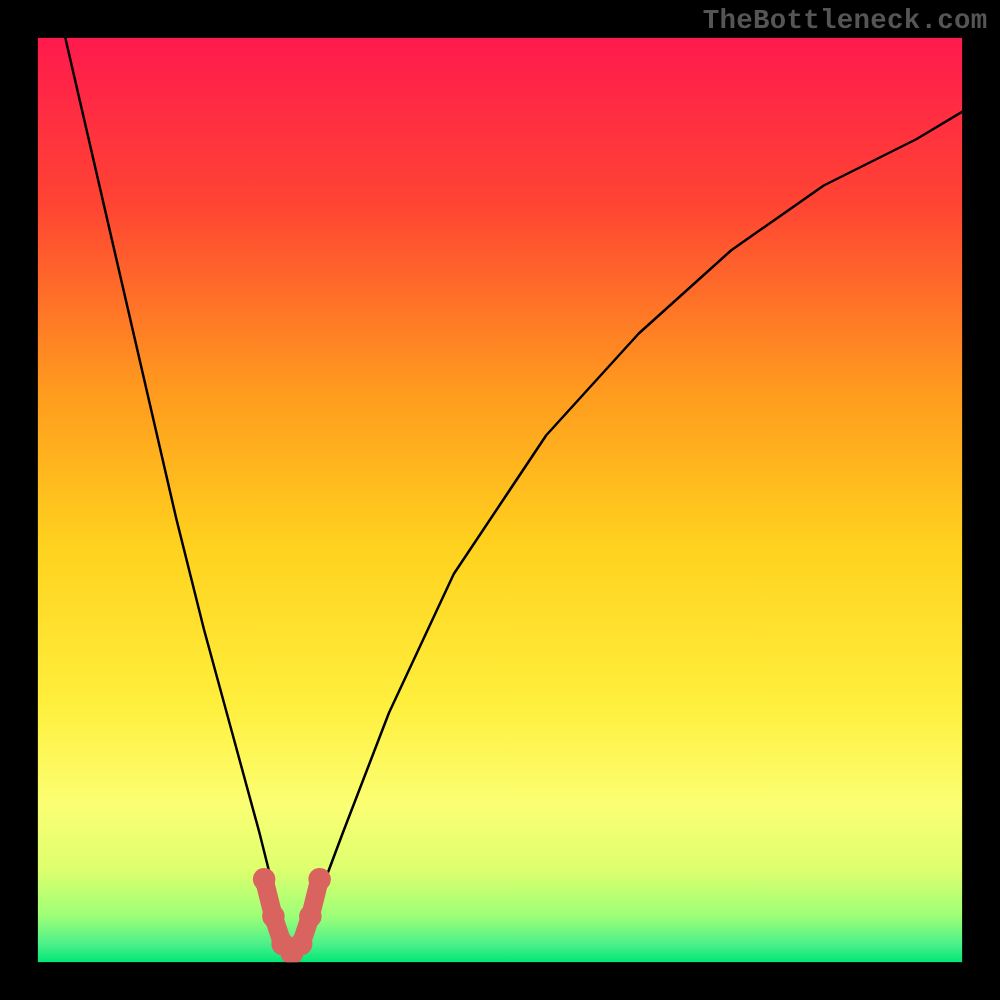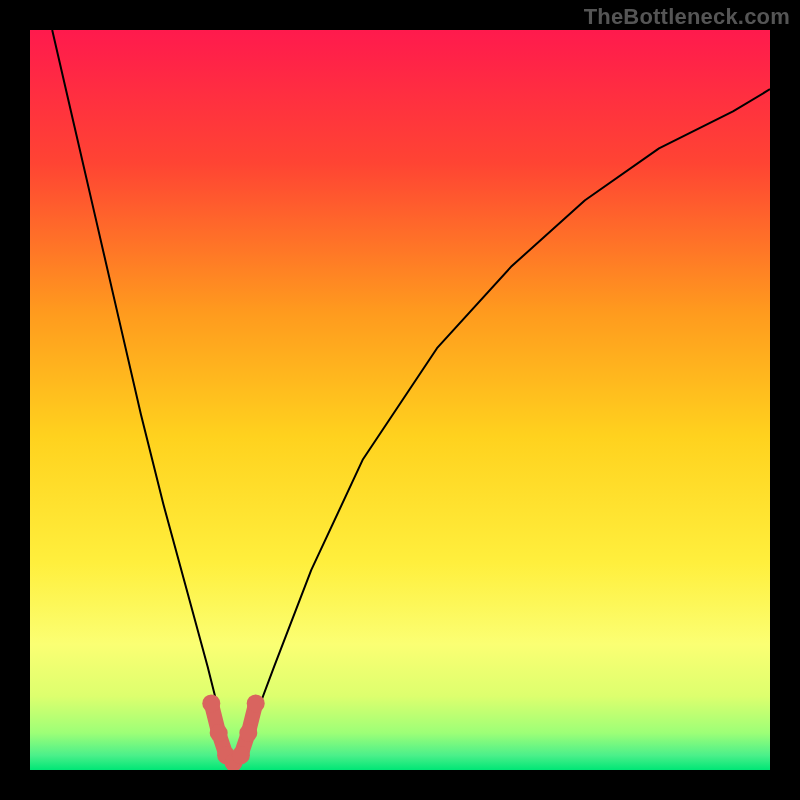--- a/index.html
+++ b/index.html
@@ -11,20 +11,21 @@
     position: relative;
     font-family: Arial, Helvetica, sans-serif;
   }
   .outer {
     position: absolute;
     top: 0;
     left: 0;
     width: 800px;
     height: 648px;
     background: #000;
+    font-family: Liberation Mono, monospace;
   }
   .watermark {
     position: absolute;
     top: 4px;
     right: 10px;
     color: #555;
     font-size: 22px;
     font-weight: bold;
     z-index: 5;
     letter-spacing: 0.2px;

